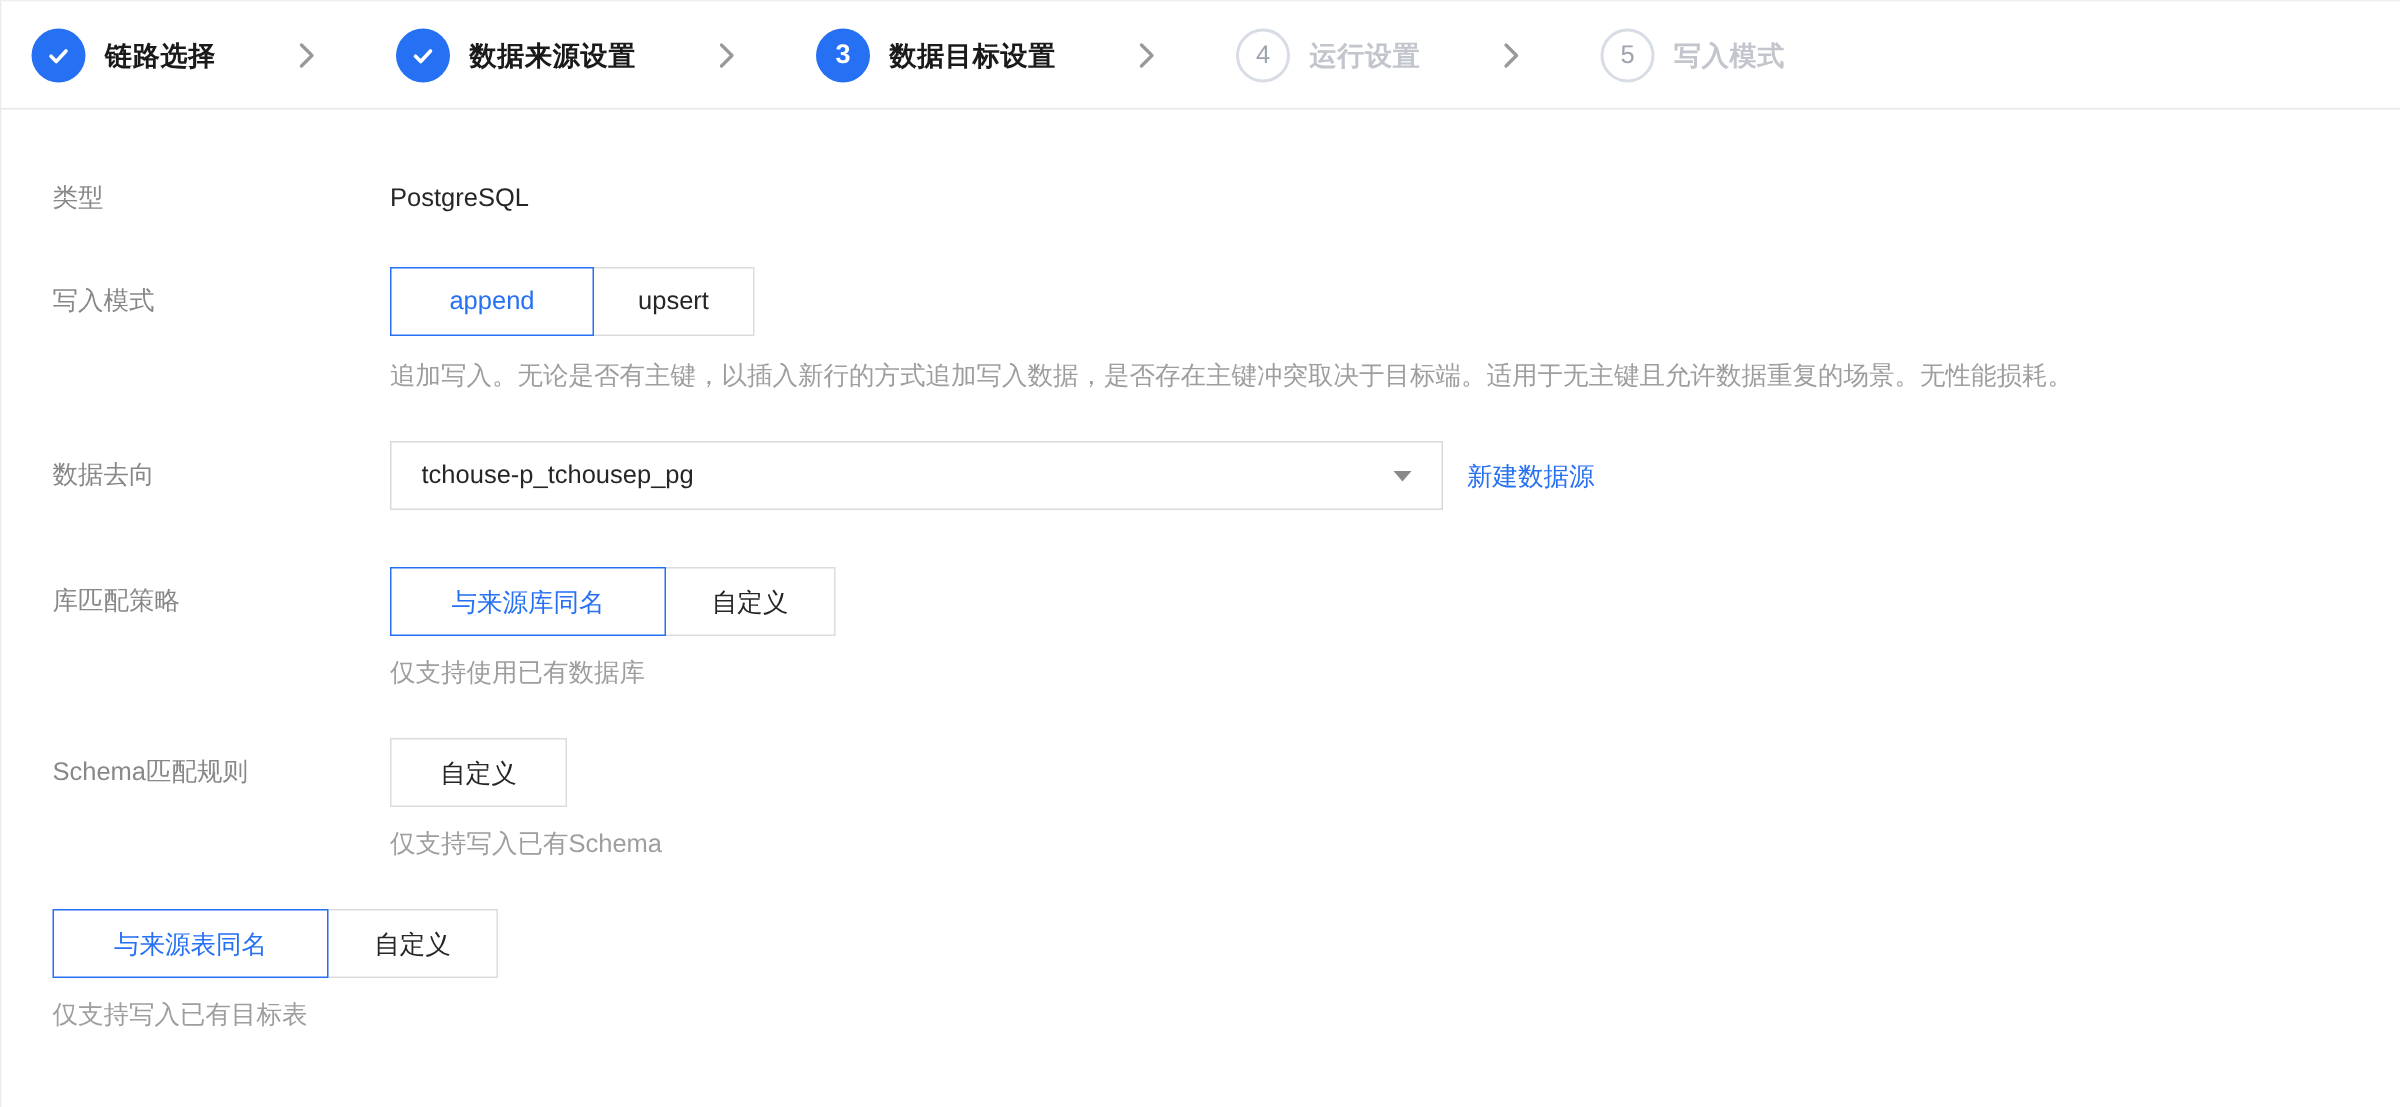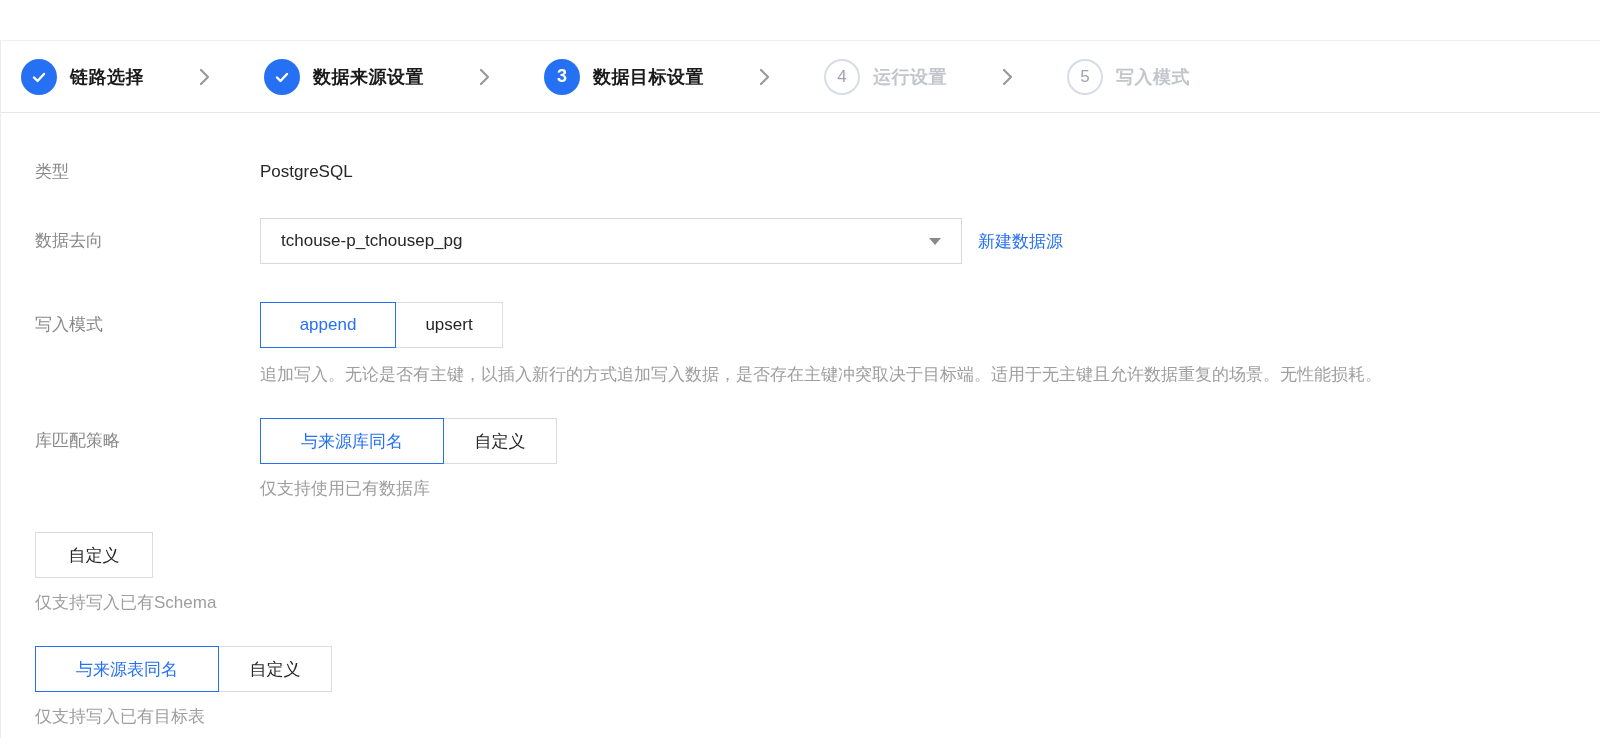--- a/index.html
+++ b/index.html
@@ -3,21 +3,21 @@
 <meta charset="utf-8">
 <style>
   * { margin:0; padding:0; box-sizing:border-box; }
   html,body { width:1600px; height:738px; background:#ffffff; font-family:"Liberation Sans","DejaVu Sans",sans-serif; }
   .page { width:100%; height:100%; background:#fff; border-left:1px solid #ececec; }
 
   
   .stepbar {
     height:73px; display:flex; align-items:center;
     padding-left:20px; border-top:1px solid #f0f0f0; border-bottom:1px solid #e7e7e7;
-    background:#fff; white-space:nowrap;margin-top:40px;
+    background:#fff; white-space:nowrap;
   }
   .step { display:flex; align-items:center; }
   .circle {
     width:36px; height:36px; border-radius:50%; flex:0 0 36px;
     display:flex; align-items:center; justify-content:center;
   }
   .circle.filled { background:#2670f4; color:#fff; font-weight:bold; font-size:18px; }
   .circle.outline { background:#fff; border:2px solid #d7dce5; color:#9ea4ae; font-size:17px; font-weight:400; }
   .step-label { margin-left:13px; font-size:18px; font-weight:bold; color:#1a1a1a; letter-spacing:0.5px; }
   .step.pending .step-label { color:#c2c6cc; font-weight:bold; }
@@ -125,54 +125,55 @@
 
   </div>
 
   <div class="content">
 
     <div class="form-row row-type">
       <div class="form-label">类型</div>
       <div class="form-value">PostgreSQL</div>
     </div>
 
+    <div class="form-row with-control">
+      <div class="form-label">写入模式</div>
+      <div>
+        <div class="seg-group">
+          <div class="seg selected w136">append</div>
+          <div class="seg w108">upsert</div>
+        </div>
+        <div class="sub-text" style="margin-top:16px;">追加写入。无论是否有主键，以插入新行的方式追加写入数据，是否存在主键冲突取决于目标端。适用于无主键且允许数据重复的场景。无性能损耗。</div>
+      </div>
+    </div>
+
     <div class="form-row with-control row-target">
       <div class="form-label">数据去向</div>
       <div class="select-wrap">
         <div class="select-box">
           <span class="select-text">tchouse-p_tchousep_pg</span>
           <span class="caret"></span>
         </div>
         <a class="link">新建数据源</a>
-      </div>
-    </div>
-
-    <div class="form-row with-control">
-      <div class="form-label">写入模式</div>
-      <div>
-        <div class="seg-group">
-          <div class="seg selected w136">append</div>
-          <div class="seg w108">upsert</div>
-        </div>
-        <div class="sub-text" style="margin-top:16px;">追加写入。无论是否有主键，以插入新行的方式追加写入数据，是否存在主键冲突取决于目标端。适用于无主键且允许数据重复的场景。无性能损耗。</div>
       </div>
     </div>
 
     <div class="form-row with-control">
       <div class="form-label">库匹配策略</div>
       <div>
         <div class="seg-group">
           <div class="seg selected w178">与来源库同名</div>
           <div class="seg w114">自定义</div>
         </div>
         <div class="sub-text">仅支持使用已有数据库</div>
       </div>
     </div>
 
     <div class="form-row with-control">
+      <div class="form-label">Schema匹配规则</div>
       <div>
         <div class="seg-group">
           <div class="seg w118">自定义</div>
         </div>
         <div class="sub-text">仅支持写入已有Schema</div>
       </div>
     </div>
 
     <div class="form-row with-control" style="margin-bottom:0;">
       <div>

